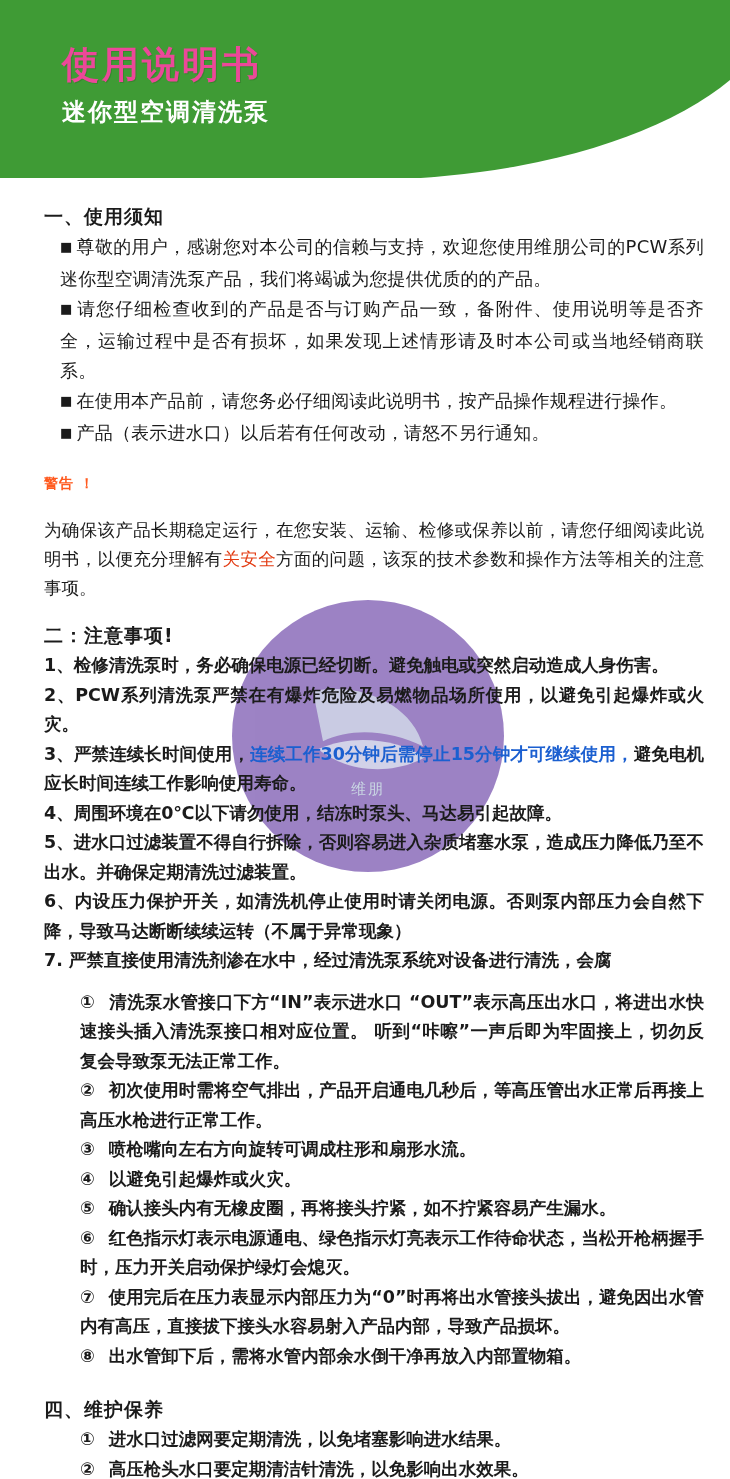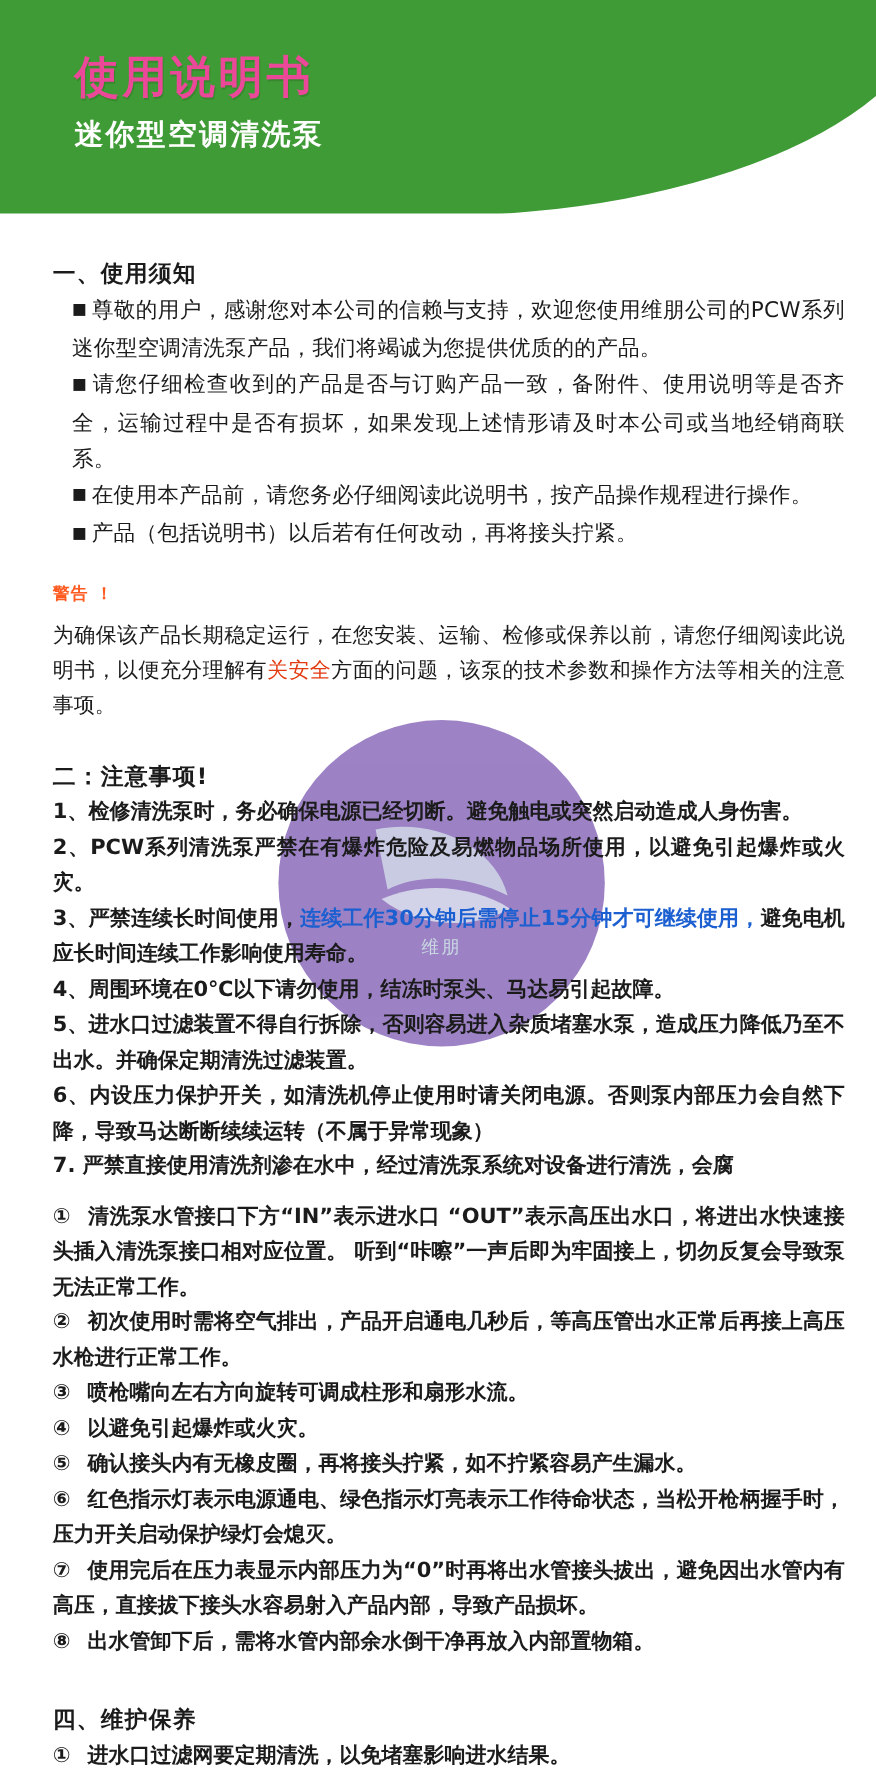--- a/index.html
+++ b/index.html
@@ -86,21 +86,21 @@
   .content {
     position: relative;
     z-index: 2;
     padding: 18px 26px 20px 44px;
     color: #1b1b1b;
   }
   .sec-title {
     font-size: 19px;
     font-weight: bold;
     line-height: 32px;
-    margin-top: 16px;
+    margin-top: 4px;
     letter-spacing: 1px;
   }
   .para {
     font-size: 18px;
     line-height: 30px;
     letter-spacing: 0.2px;
     text-align: justify;
   }
   .para-indent { text-indent: 0; padding-left: 16px; }
   .bullet-sq::before {
@@ -114,34 +114,34 @@
     color: #ff5a1f;
     font-size: 14px;
     font-weight: bold;
     line-height: 34px;
     margin-top: 16px;
     letter-spacing: 1px;
   }
   .warn-body {
     font-size: 17.5px;
     line-height: 29px;
-    margin-top: 4px;
+    margin-top: 16px;
     text-align: justify;
   }
   .hl-red { color: #e23b12; }
   .hl-blue { color: #1b5fd0; }
   .gap-sm { height: 12px; }
   .gap-md { height: 18px; }
   .list-line {
     font-size: 17.5px;
     line-height: 29.5px;
     text-align: justify;
     font-weight: bold;
   }
-  .list-line.circled { padding-left: 0; }
+  .list-line.circled { padding-left: 0; margin-left: 36px; }
   .num { display: inline; }
   .sp { display: inline-block; width: 14px; }
 </style>
 </head>
 <body>
 
 <div class="header">
   <div class="header-bg"></div>
   <div class="header-texts">
     <div class="header-title">使用说明书</div>
@@ -157,21 +157,21 @@
   <div class="wm-text">维朋</div>
 </div>
 
 <div class="content">
 
   <div class="sec-title">一、使用须知</div>
 
   <div class="para para-indent bullet-sq">尊敬的用户，感谢您对本公司的信赖与支持，欢迎您使用维朋公司的PCW系列迷你型空调清洗泵产品，我们将竭诚为您提供优质的的产品。</div>
   <div class="para para-indent bullet-sq">请您仔细检查收到的产品是否与订购产品一致，备附件、使用说明等是否齐全，运输过程中是否有损坏，如果发现上述情形请及时本公司或当地经销商联系。</div>
   <div class="para para-indent bullet-sq">在使用本产品前，请您务必仔细阅读此说明书，按产品操作规程进行操作。</div>
-  <div class="para para-indent bullet-sq">产品（包括说明书）以后若有任何改动，再将接头拧紧。</div>
+  <div class="para para-indent bullet-sq">产品（表示进水口）以后若有任何改动，请怒不另行通知。</div>
 
   <div class="warn-title">警告 ！</div>
   <div class="warn-body">
     <span>为确保该产品长期稳定运行，在您安装、运输、检修或保养以前，请您仔细阅读此说明书，以便充分理解有</span><span class="hl-red">关安全</span><span>方面的问题，该泵的技术参数和操作方法等相关的注意事项。</span>
   </div>
 
   <div class="gap-sm"></div>
 
   <div class="sec-title">二：注意事项!</div>
 

